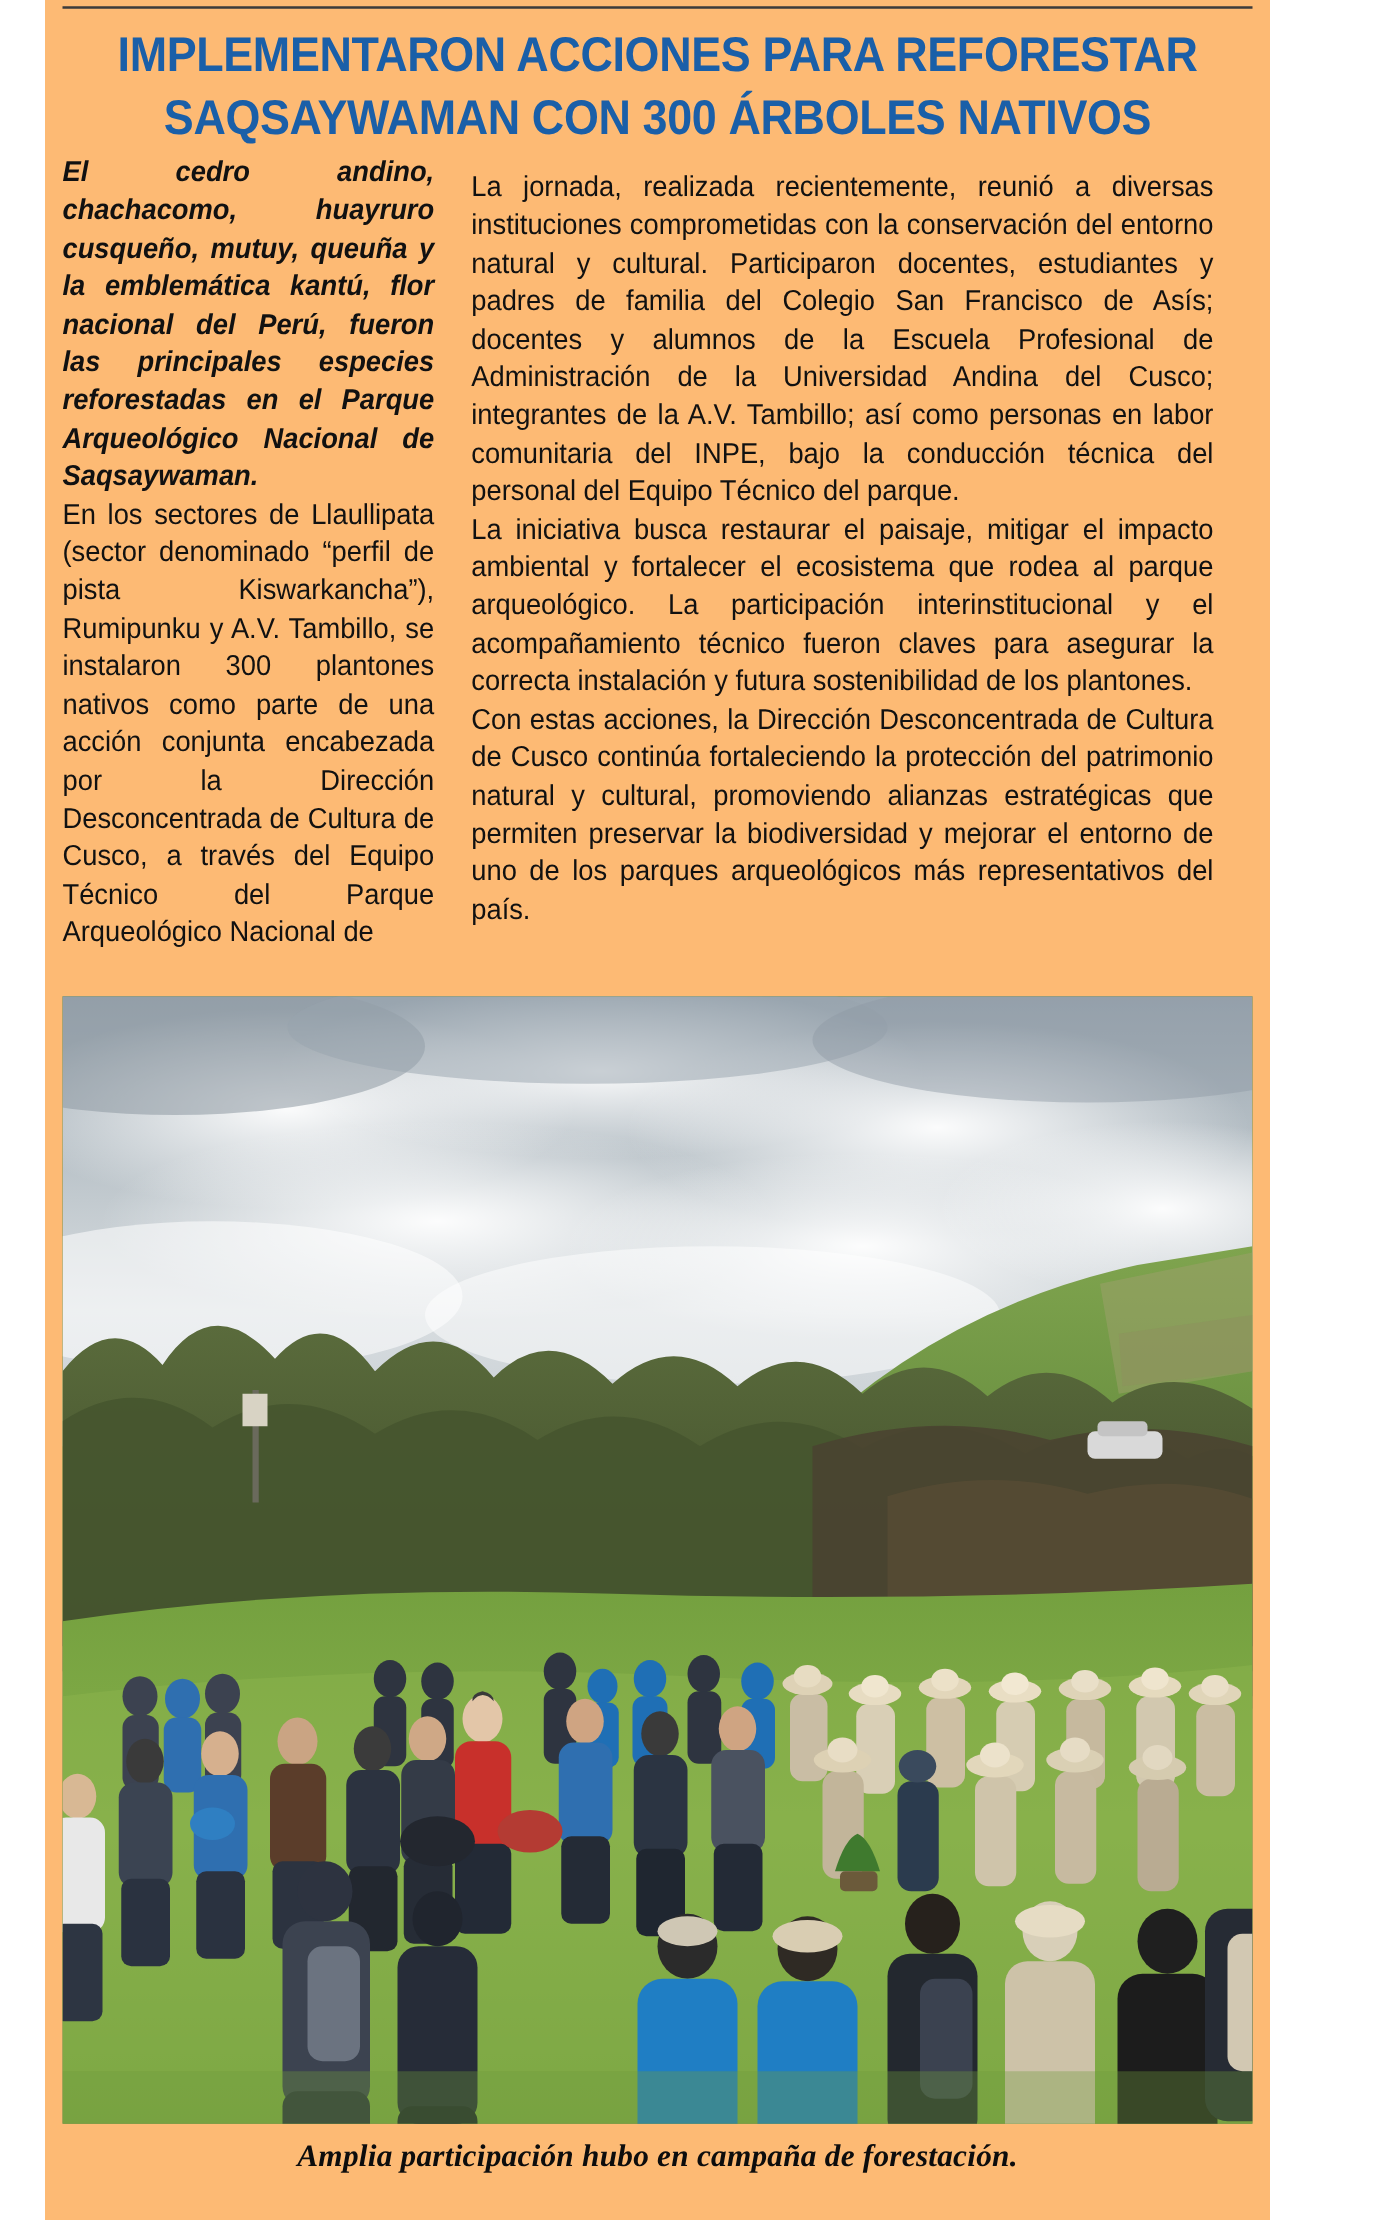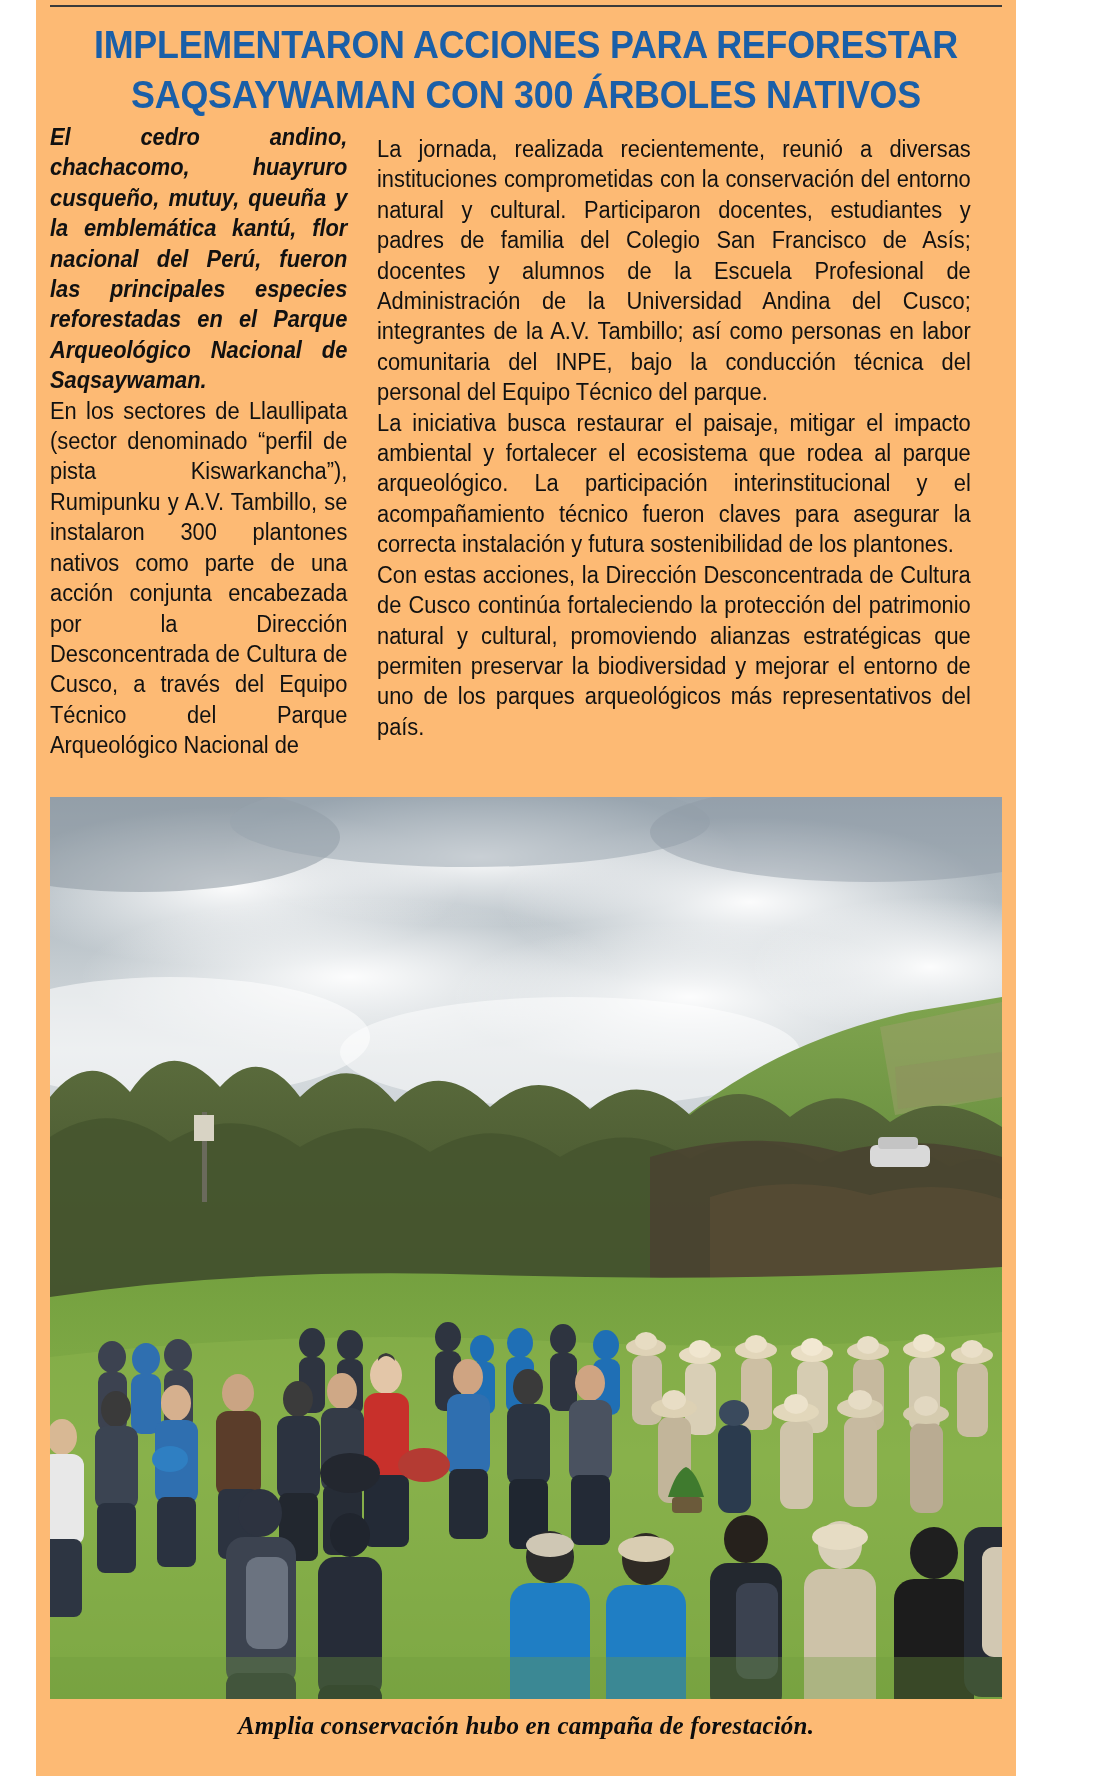--- a/index.html
+++ b/index.html
@@ -415,15 +415,15 @@
         <g transform="translate(636,700)">
           <path d="M-18 0 q8 -26 18 -30 q10 4 18 30 z" fill="#3f7a2e"></path>
           <rect x="-14" y="0" width="30" height="16" rx="4" fill="#6b5a3a"></rect>
         </g>
       </g>
 
       <rect x="0" y="860" width="952" height="42" fill="#6f9b3b" opacity="0.35"></rect>
     </svg>
   </div>
 
-  <div class="caption">Amplia conservación hubo en campaña de forestación.</div>
+  <div class="caption">Amplia participación hubo en campaña de forestación.</div>
 
 </div>
 
 </body></html>

